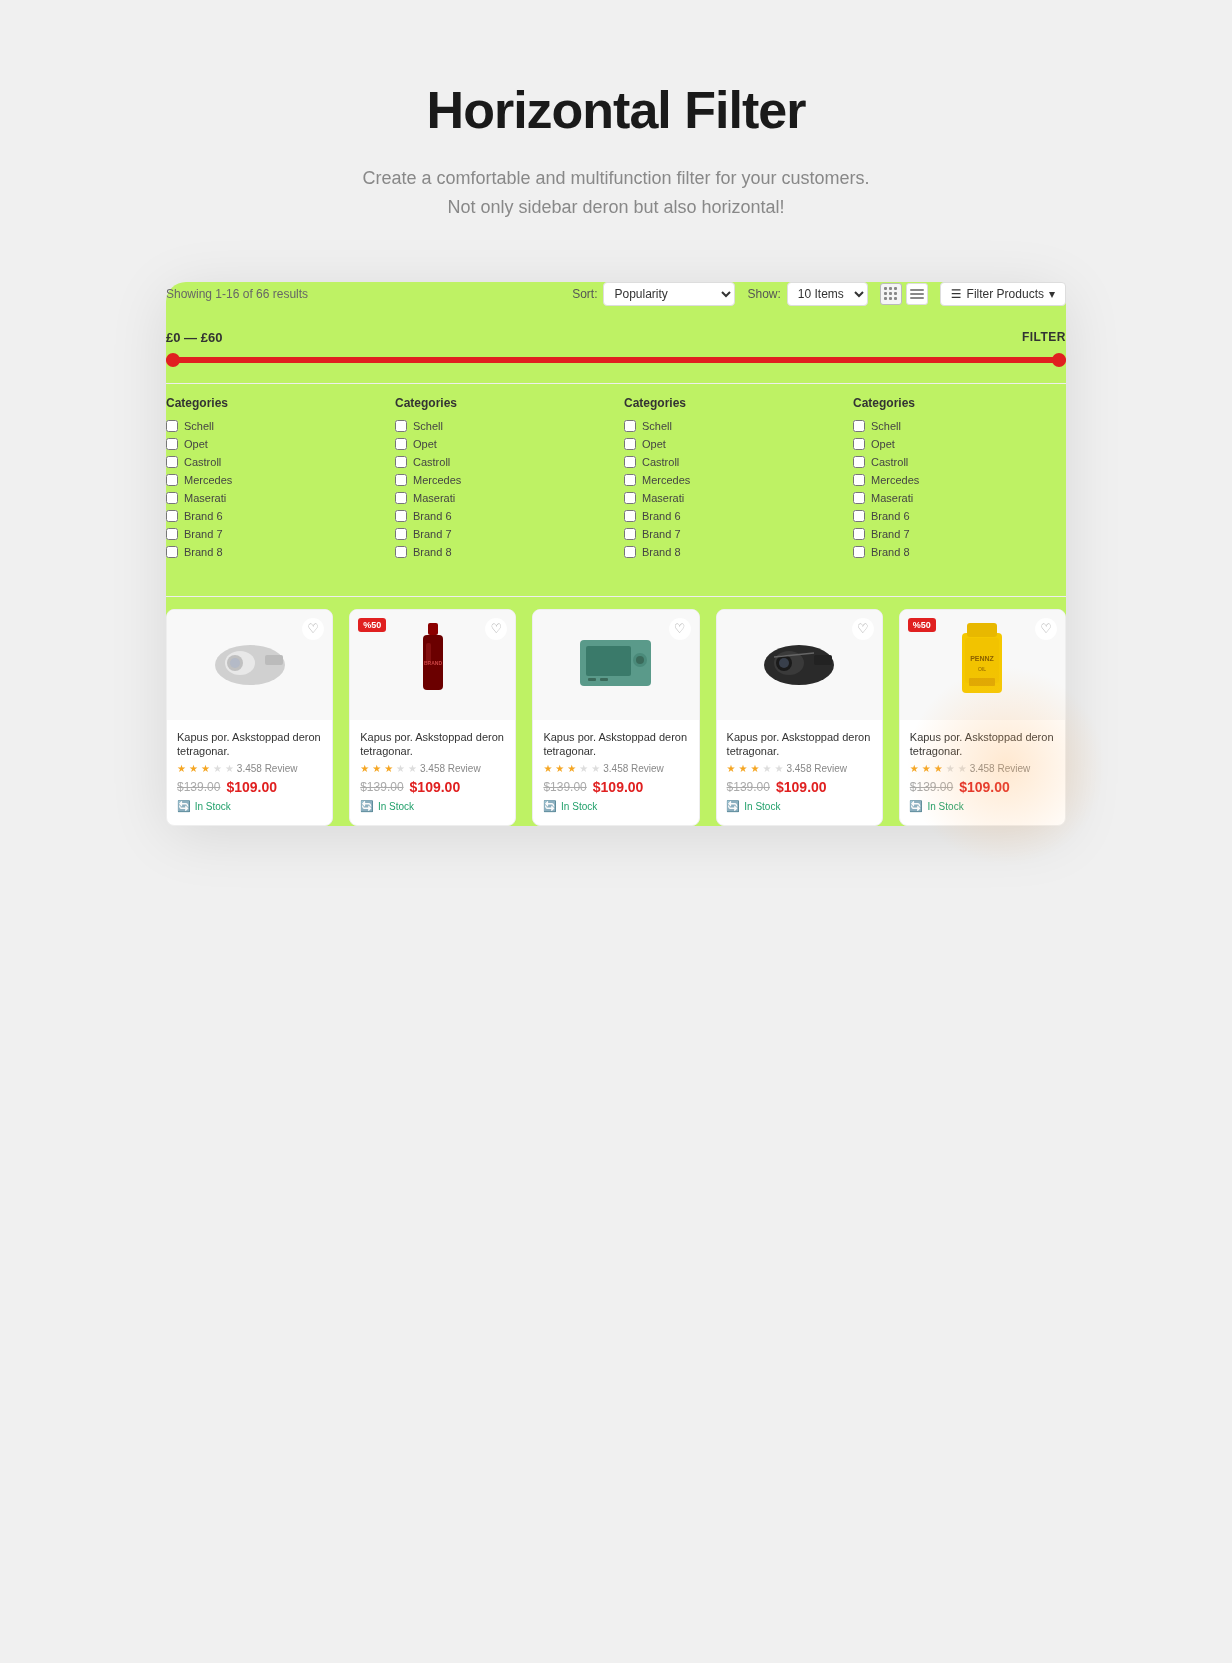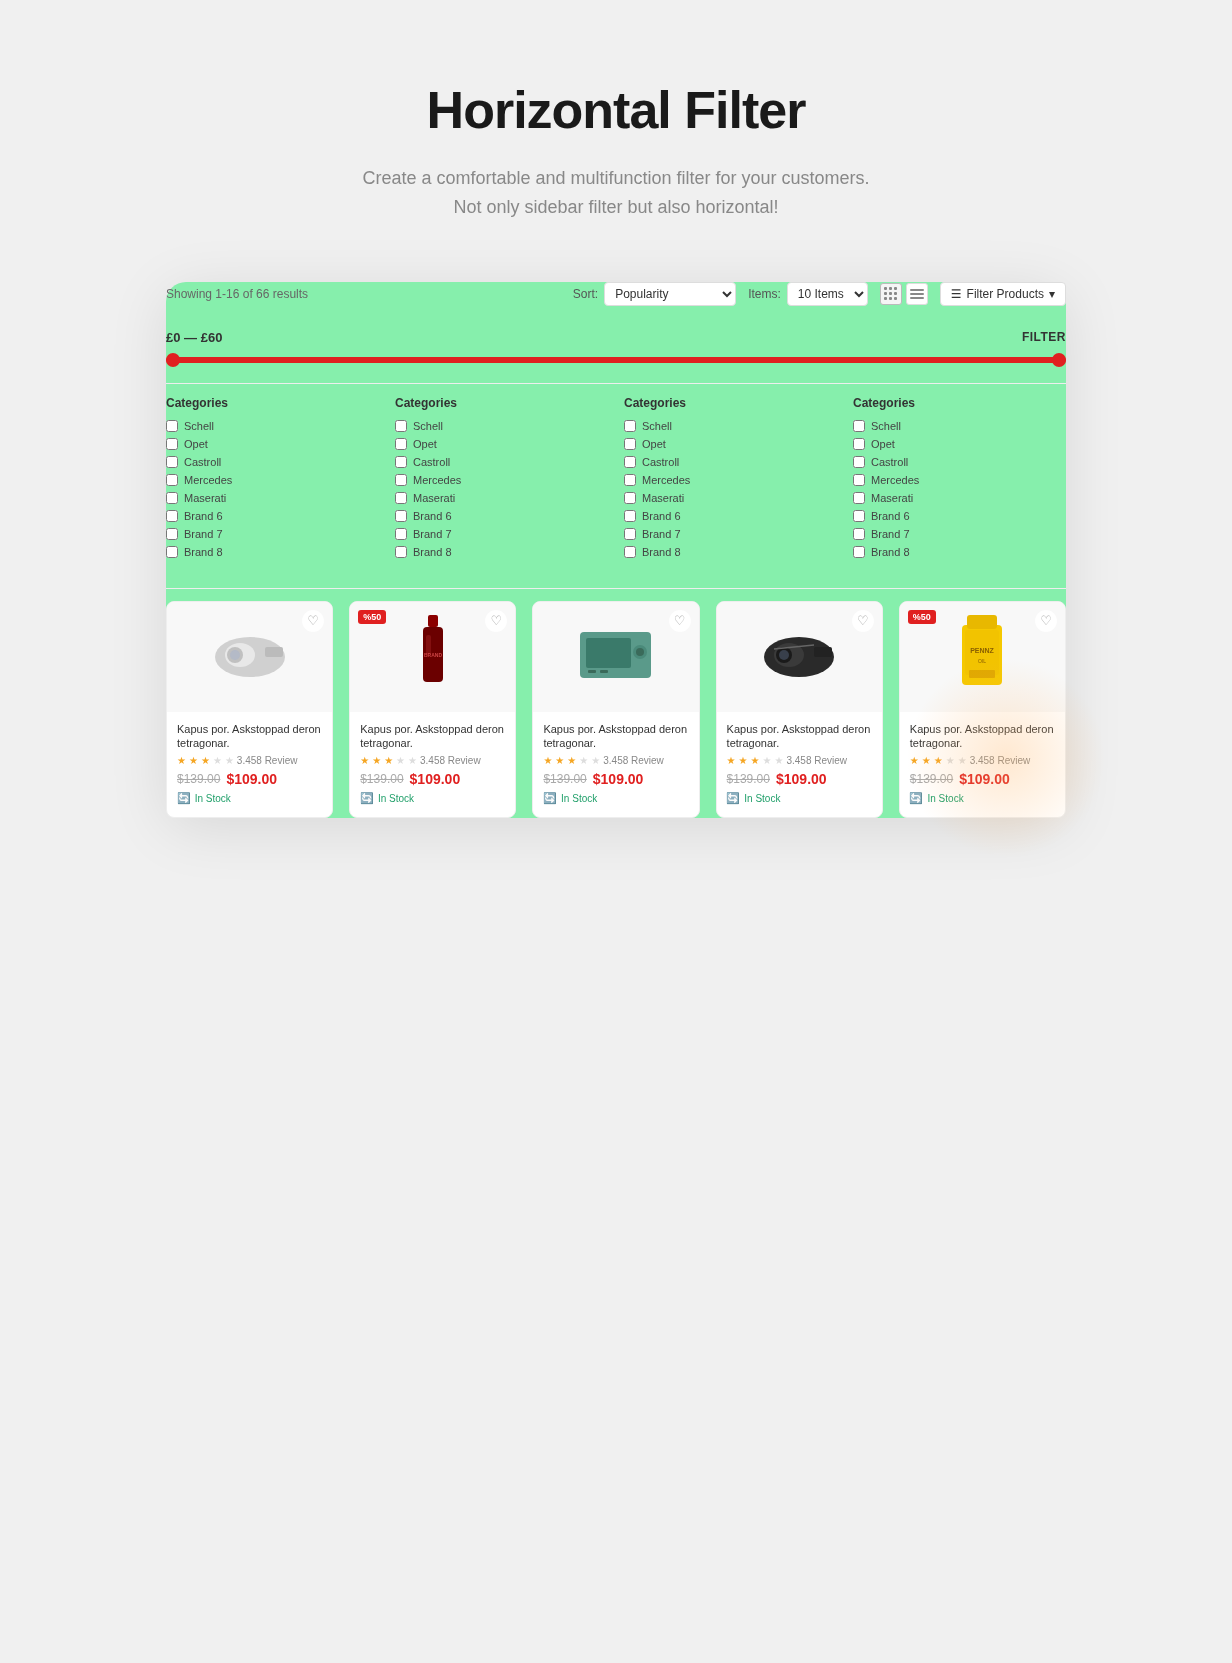--- a/index.html
+++ b/index.html
@@ -26,21 +26,21 @@
       letter-spacing: -1px;
     }
 
     .page-subtitle {
       font-size: 18px;
       color: #888;
       line-height: 1.6;
     }
 
     .demo-container {
-      background: #86efac;
+      background: #bef264;
       border-radius: 20px;
       box-shadow: 0 10px 60px rgba(0,0,0,0.1);
       width: 100%;
       max-width: 900px;
       position: relative;
     }
 
     
     .demo-container::after {
       content: '';
@@ -179,21 +179,21 @@
     }
 
     .slider-thumb.left { left: 0; }
     .slider-thumb.right { right: 0; }
 
     
     .categories-grid {
       display: grid;
       grid-template-columns: repeat(4, 1fr);
       gap: 0 16px;
-      margin-bottom: 24px;
+      margin-bottom: 32px;
     }
 
     .category-col h4 {
       font-size: 12px;
       font-weight: 700;
       color: #333;
       margin-bottom: 10px;
     }
 
     .checkbox-item {
@@ -364,40 +364,40 @@
       margin: 12px 0;
     }
   </style>
 </head>
 <body>
 
 <div class="page-header">
   <h1 class="page-title">Horizontal Filter</h1>
   <p class="page-subtitle">
     <span>Create a comfortable and multifunction filter for your customers.</span><br>
-    <span>Not only sidebar filter but also horizontal!</span>
+    <span>Not only sidebar deron but also horizontal!</span>
   </p>
 </div>
 
 <div class="demo-container">
 
   <div class="toolbar">
     <div class="toolbar-left">Showing 1-16 of 66 results</div>
     <div class="toolbar-right">
       <div class="sort-group">
         <span>Sort:</span>
         <select class="toolbar-select">
           <option>Popularity</option>
           <option>Price: Low to High</option>
           <option>Price: High to Low</option>
           <option>Newest</option>
         </select>
       </div>
       <div class="show-group">
-        <span>Items:</span>
+        <span>Show:</span>
         <select class="toolbar-select">
           <option>5 Items</option>
           <option selected="">10 Items</option>
           <option>20 Items</option>
           <option>50 Items</option>
         </select>
       </div>
       <div class="view-icons">
         <div class="view-icon active">
           <div class="grid-icon-dots">

